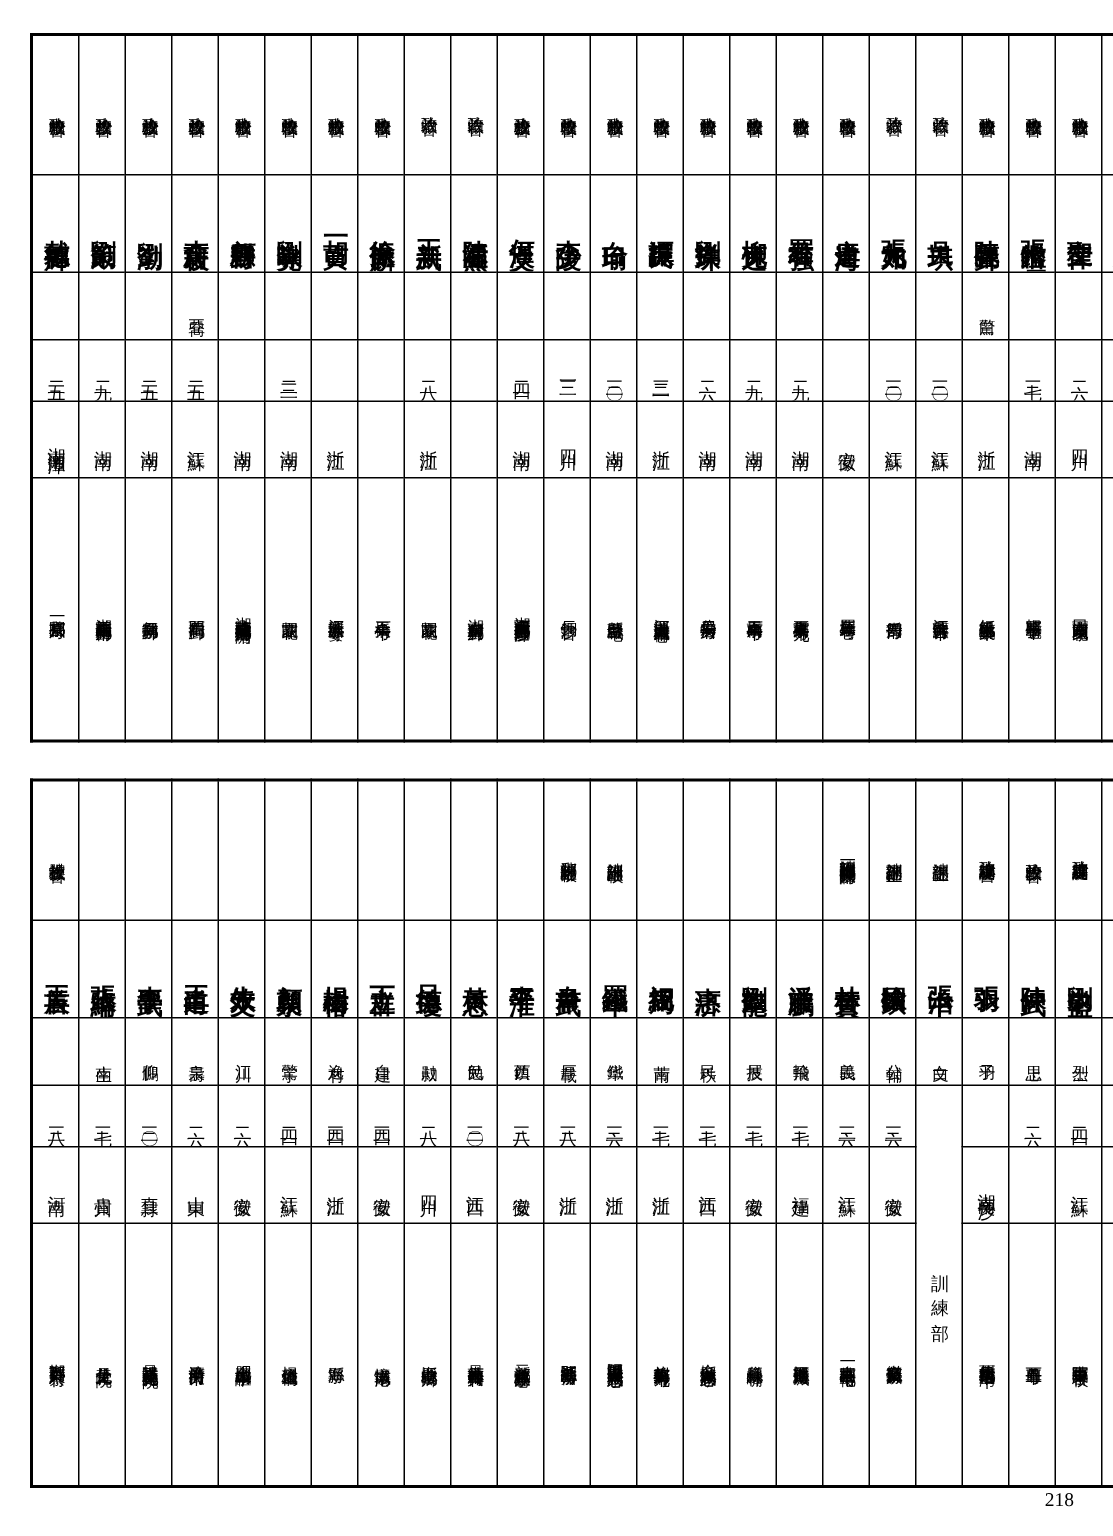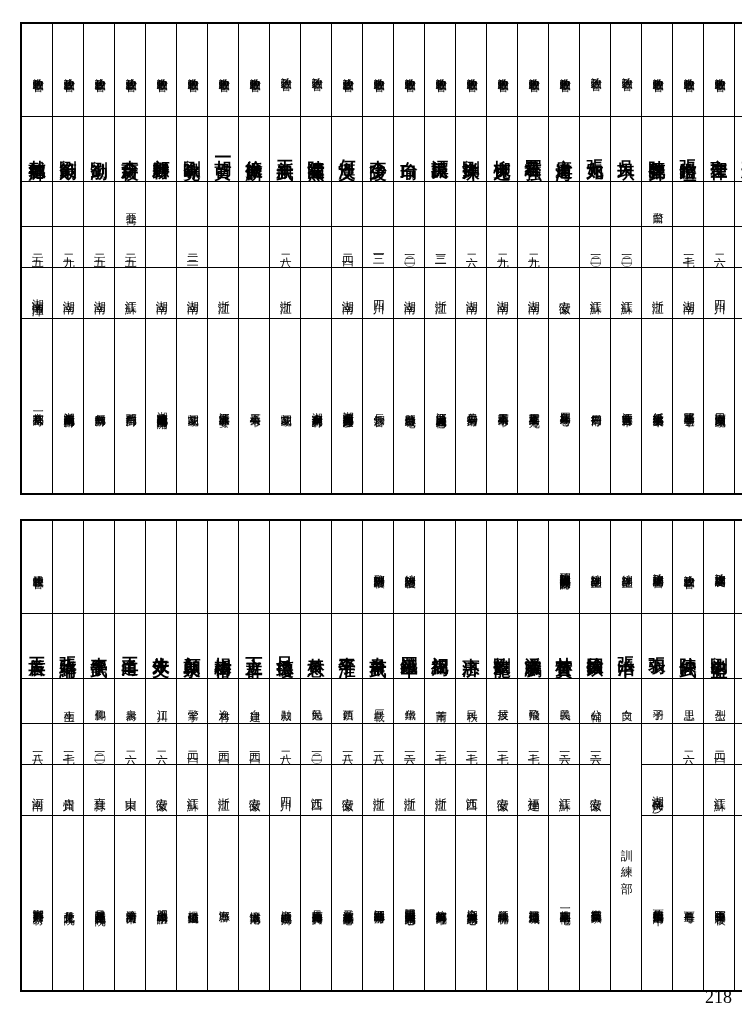--- a/index.html
+++ b/index.html
@@ -69,23 +69,23 @@
 
   
   .big-label {
     font-size: 19px;
     font-weight: bold;
     letter-spacing: 8px;
   }
 
   .pagenum {
     position: absolute;
-    right: 10px;
+    right: 26px;
     bottom: 16px;
-    font-size: 18px;
+    font-size: 13px;
     font-family: "Liberation Serif", serif;
     margin-top: 36px;
   }
 </style>
 </head>
 <body>
 
 <div class="page">
 
   <table class="roster" id="t1">

